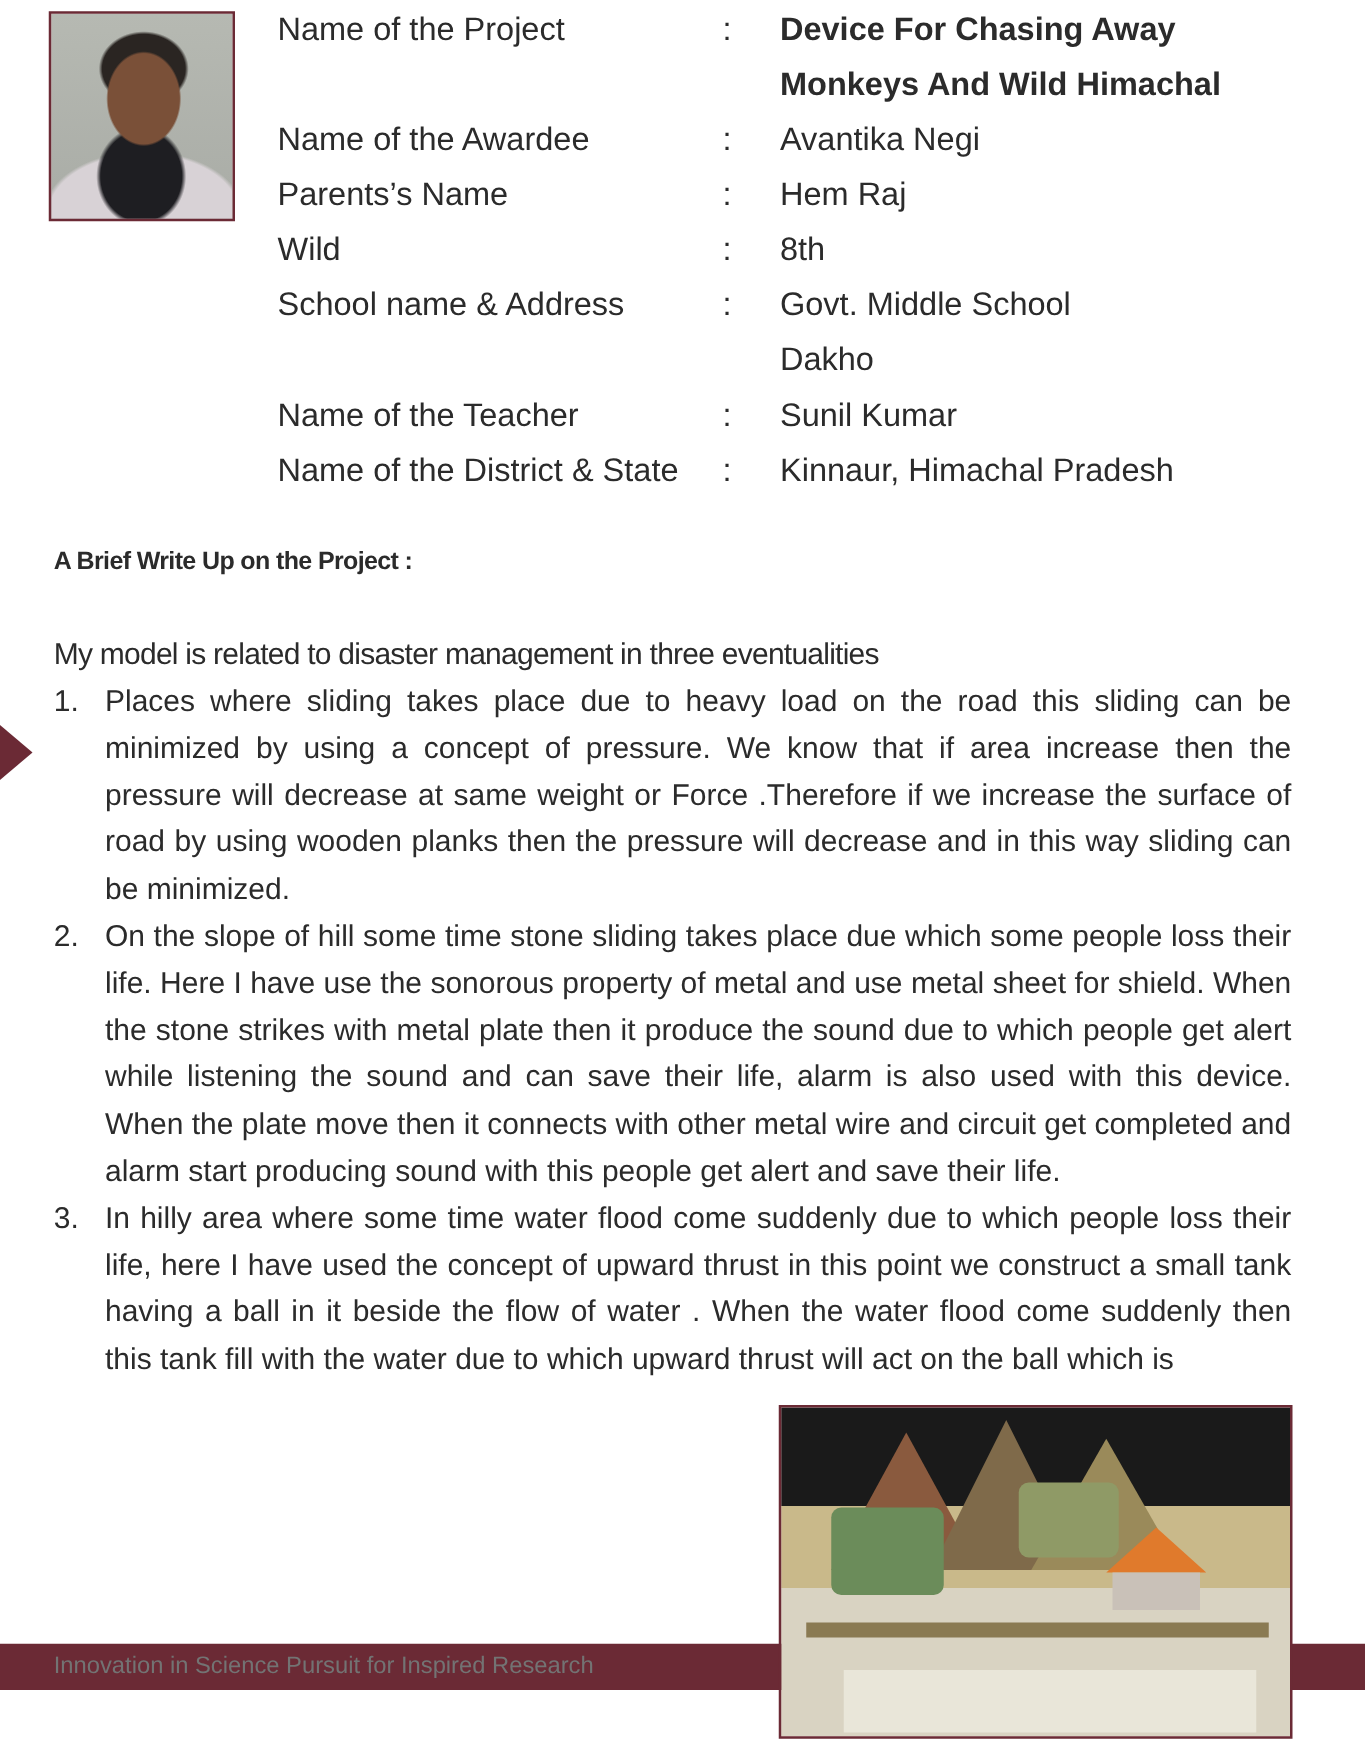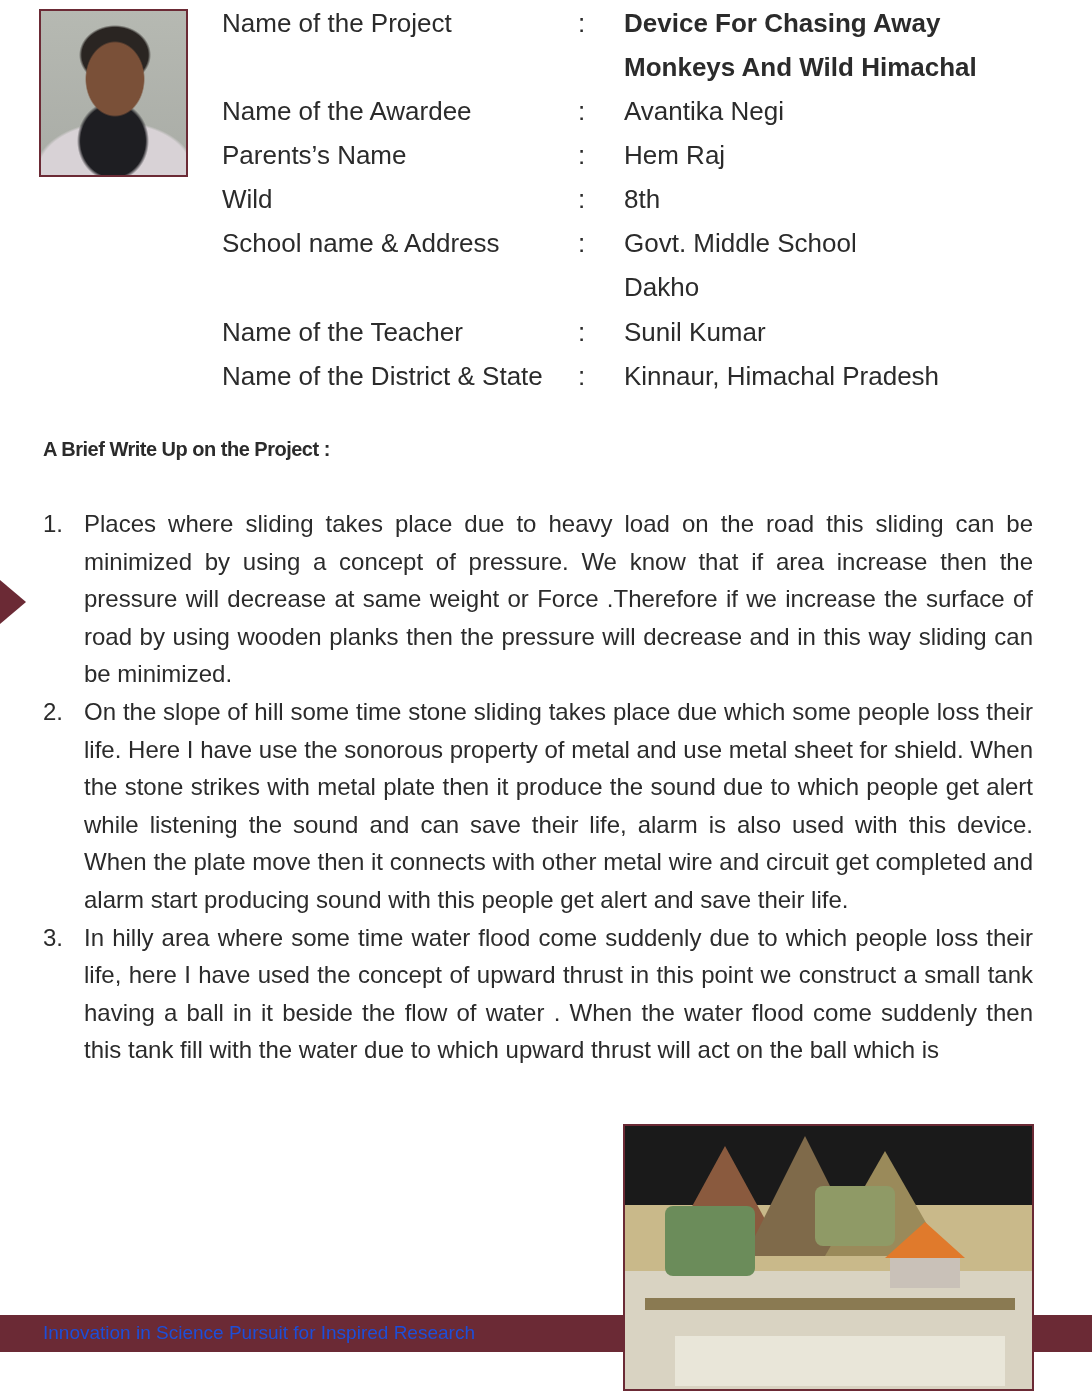--- a/index.html
+++ b/index.html
@@ -34,21 +34,21 @@
   .item3-tail { width:524px; }
   .arrow {
     position:absolute; left:0; top:580px; width:0; height:0;
     border-top:22px solid transparent; border-bottom:22px solid transparent;
     border-left:26px solid #6b2a35;
   }
   .footer-band {
     position:absolute; left:0; top:1315px; width:1092px; height:37px; background:#6b2a35;
   }
   .footer-text {
-    position:absolute; left:43px; top:1322px; font-size:19px; color:#1d4ed8; white-space:nowrap;
+    position:absolute; left:43px; top:1322px; font-size:19px; color:#737373; white-space:nowrap;
   }
   .model-photo {
     position:absolute; left:623px; top:1124px; width:411px; height:267px;
     border:2px solid #6b2a35; box-sizing:border-box; overflow:hidden;
     background:linear-gradient(#1a1a1a 0 30%, #c9b98a 30% 55%, #d9d3c2 55% 100%);
   }
   .m-hill { position:absolute; width:0; height:0; border-left:60px solid transparent; border-right:60px solid transparent; }
   .m-green { position:absolute; background:#6b8c5a; border-radius:8px; }
   .m-base { position:absolute; background:#e9e6d9; }
   .m-roof { position:absolute; width:0; height:0; border-left:40px solid transparent; border-right:40px solid transparent; border-bottom:36px solid #e07a2c; }
@@ -100,20 +100,21 @@
     <span class="colon">:</span>
     <span class="val">Kinnaur, Himachal Pradesh</span>
   </div>
 </div>
 
 <div class="heading">A Brief Write Up on the Project :</div>
 
 <div class="arrow"></div>
 
 <div class="body">
+  <div class="intro">My model is related to disaster management  in three eventualities</div>
   <div class="item">
     <span class="num">1.</span>
     <span>Places where sliding takes place due to heavy load on the road this sliding can be minimized by using a concept of pressure. We know that if area increase then the pressure will decrease at same weight or Force .Therefore if we increase the surface of road by using wooden planks then the pressure will decrease and in this way sliding can be minimized.</span>
   </div>
   <div class="item">
     <span class="num">2.</span>
     <span>On the slope of hill some time stone sliding takes place due which some people loss their life. Here I have use the sonorous property of metal and use metal sheet for shield. When the stone strikes with metal plate then it produce the sound due to which people get alert while listening the sound and can save their life, alarm is also used with this device. When the plate move then it connects with other metal wire and circuit get completed and alarm start producing sound with this people get alert and save their life.</span>
   </div>
   <div class="item">
     <span class="num">3.</span>

